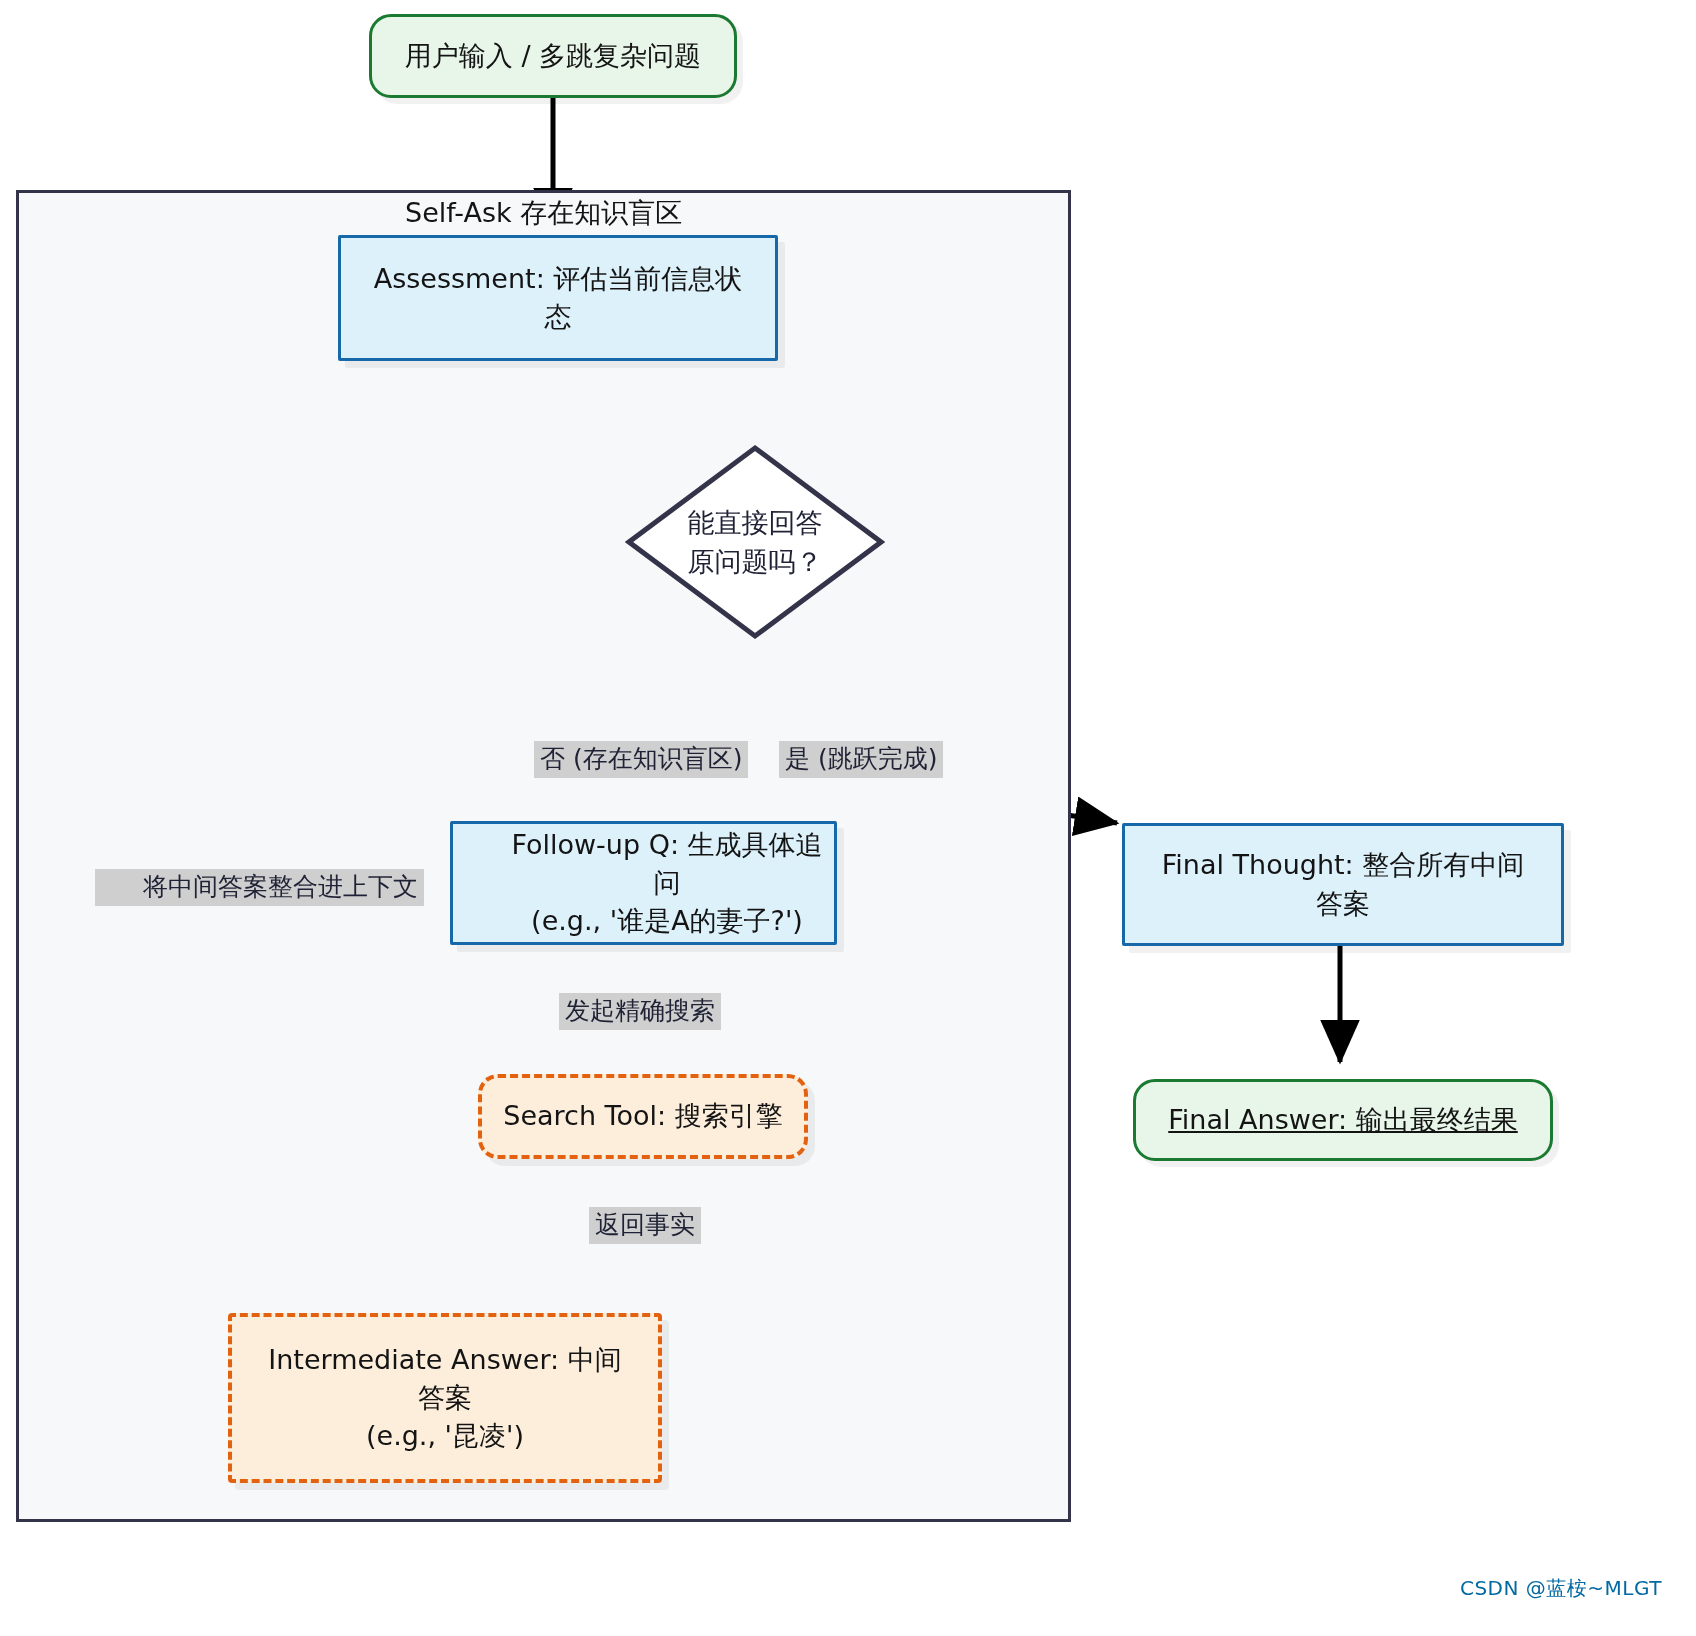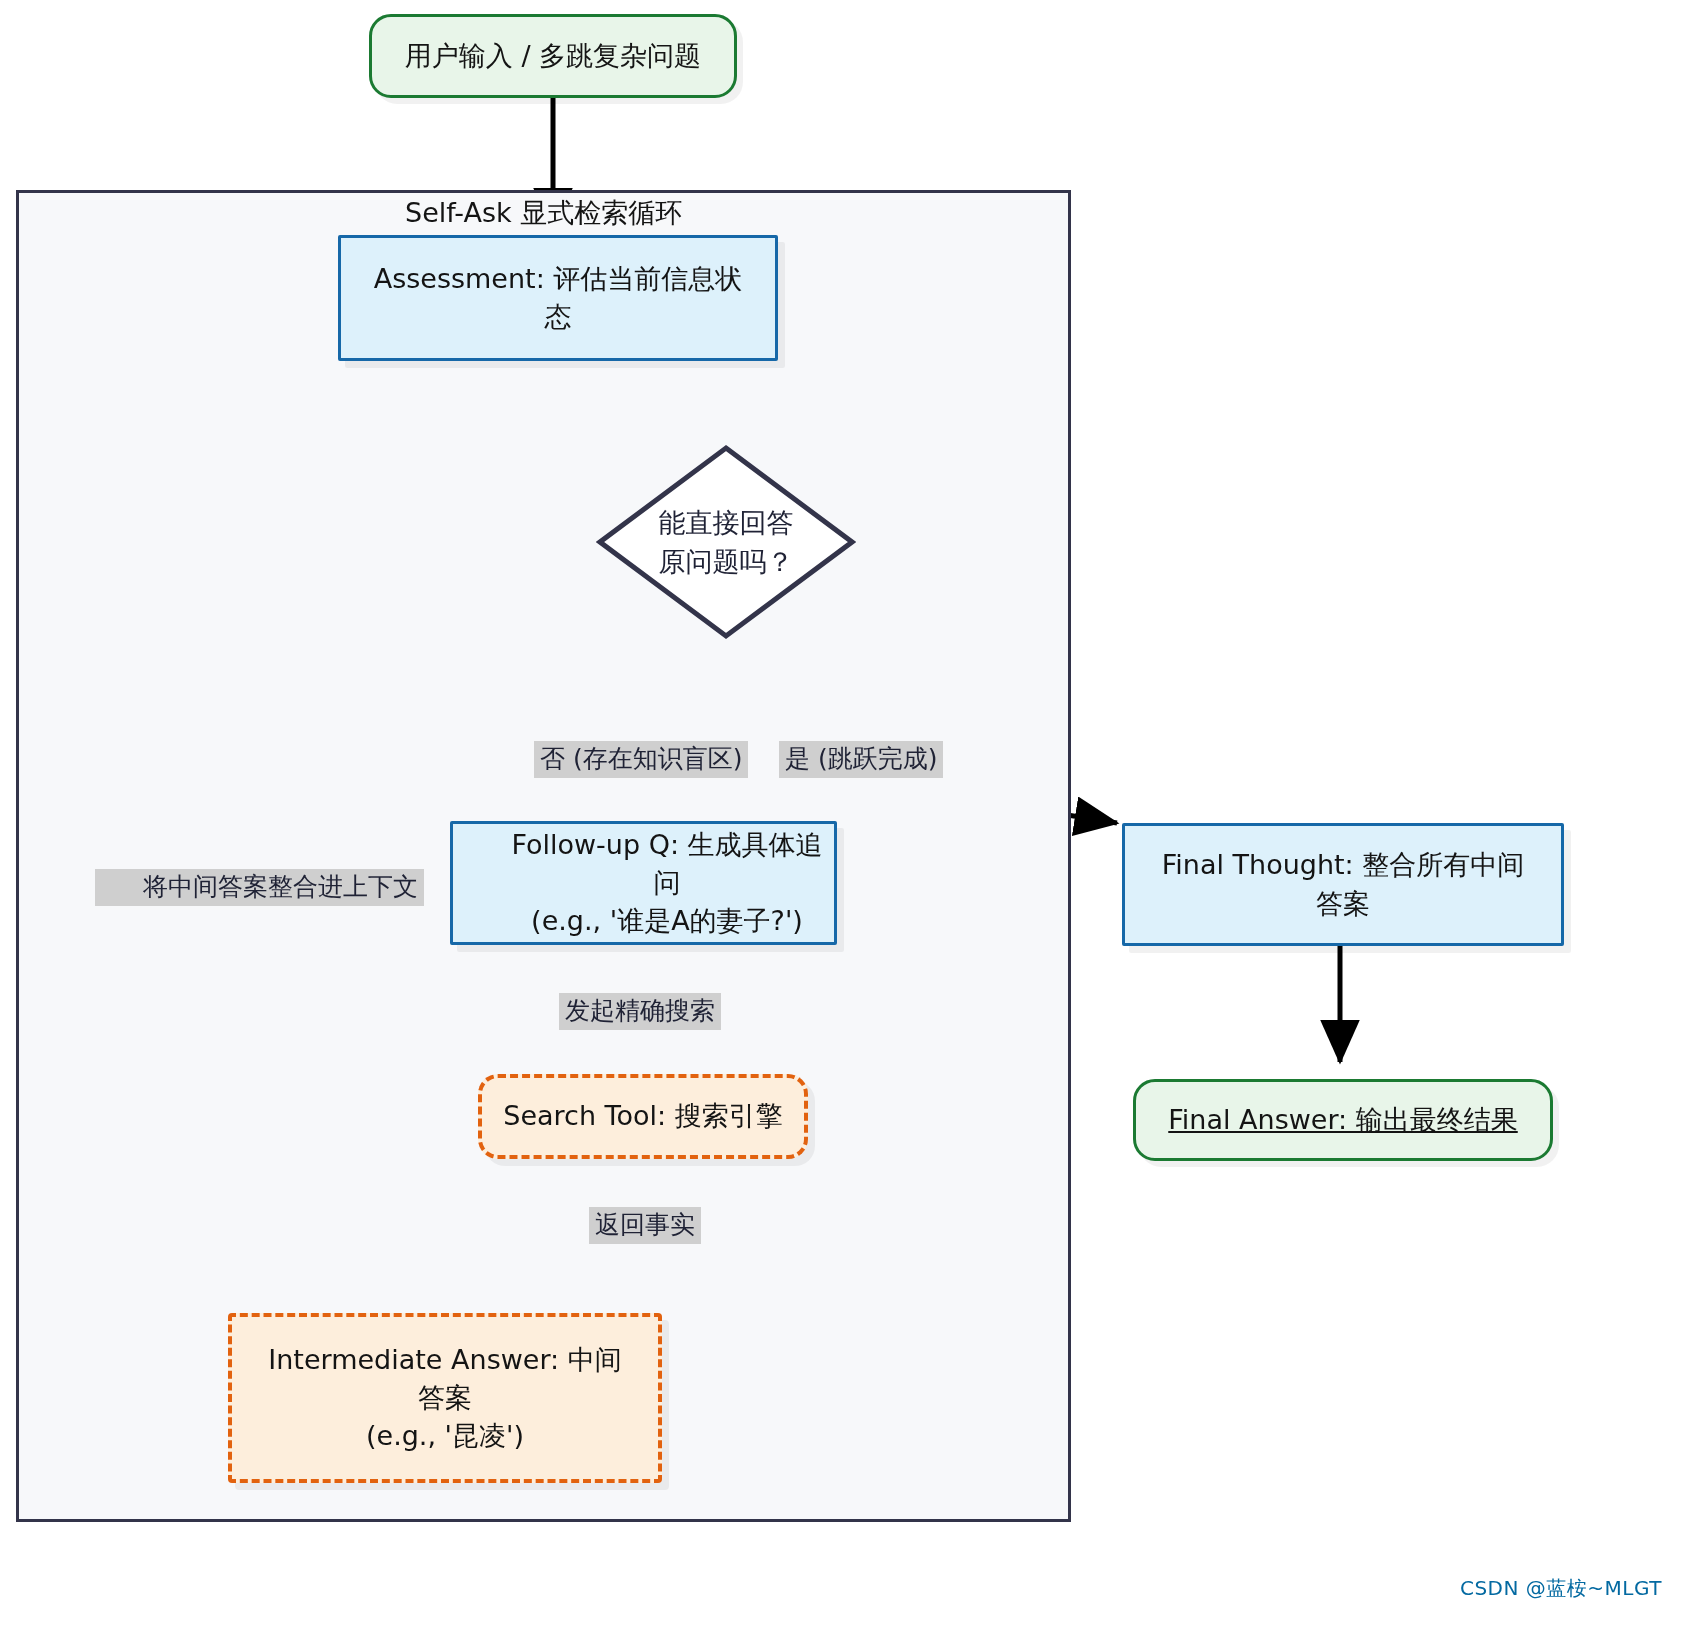--- a/index.html
+++ b/index.html
@@ -122,21 +122,21 @@
     z-index: 9;
     white-space: nowrap;
   }
 </style>
 </head>
 <body>
 
 <div id="canvas">
 
   <div class="cluster" style="left:16px; top:190px; width:1055px; height:1332px;"></div>
-  <div class="cluster-title" style="left:405px; top:195px;">Self-Ask 显式检索循环</div>
+  <div class="cluster-title" style="left:405px; top:195px;">Self-Ask 存在知识盲区</div>
 
   <svg class="layer" viewBox="0 0 1696 1636">
     <defs>
       <marker id="arrowBlack" markerWidth="10" markerHeight="8" refX="8.5" refY="4" orient="auto" markerUnits="strokeWidth">
         <path d="M0,0 L9,4 L0,8 z" fill="#000000"></path>
       </marker>
       <marker id="arrowOrange" markerWidth="10" markerHeight="8" refX="8.5" refY="4" orient="auto" markerUnits="strokeWidth">
         <path d="M0,0 L9,4 L0,8 z" fill="#e2620f"></path>
       </marker>
       <marker id="arrowGreen" markerWidth="10" markerHeight="8" refX="8.5" refY="4" orient="auto" markerUnits="strokeWidth">
@@ -163,21 +163,21 @@
     <path d="M330,1312 C270,1290 245,1260 245,1190 L245,430 C245,390 280,372 340,370" stroke="#2b7a36" stroke-width="5" fill="none" marker-end="url(#arrowGreen)"></path>
 
     <path d="M1340,946 L1340,1062" stroke="#000000" stroke-width="5" fill="none" marker-end="url(#arrowBlack)"></path>
   </svg>
 
   <div class="node node-blue" style="left:338px; top:235px; width:440px; height:126px;">Assessment: 评估当前信息状
 态</div>
 
   <div class="node node-green" style="left:369px; top:14px; width:368px; height:84px;">用户输入 / 多跳复杂问题</div>
 
-  <div class="diamond-wrap" style="left:596px; top:444px; width:260px; height:196px;">
+  <div class="diamond-wrap" style="left:625px; top:444px; width:260px; height:196px;">
     <svg class="diamond-shape" viewBox="0 0 260 196" preserveAspectRatio="none">
       <polygon points="130,4 256,98 130,192 4,98" fill="#ffffff" stroke="#33344a" stroke-width="5"></polygon>
     </svg>
     <div class="diamond-label">能直接回答
 原问题吗？</div>
   </div>
 
   <div class="node node-blue" style="left:450px; top:821px; width:387px; height:124px;padding-left:47px;">Follow-up Q: 生成具体追问
 (e.g., '谁是A的妻子?')</div>
 

